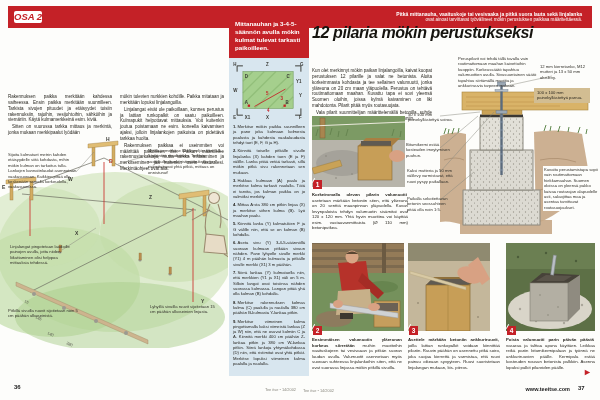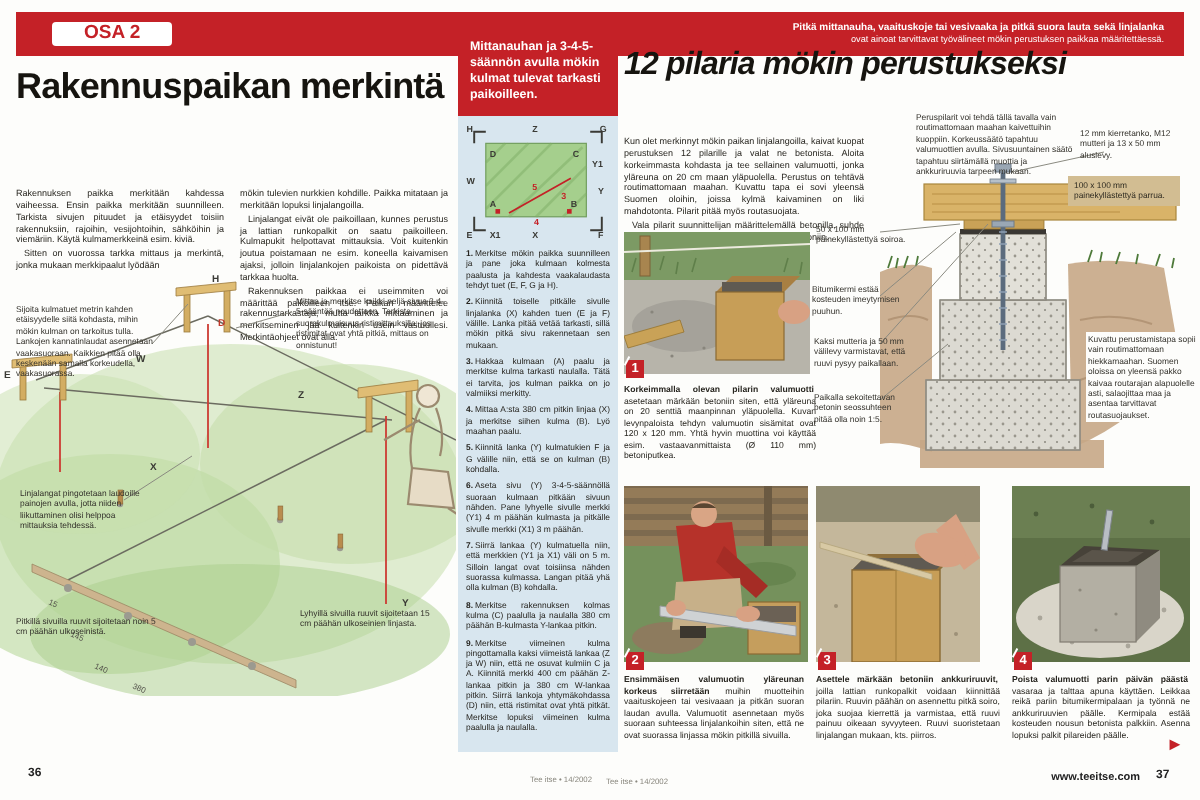--- a/index.html
+++ b/index.html
@@ -1,21 +1,21 @@
 <!DOCTYPE html>
 <html><head>
 <meta charset="utf-8">
 <style>
   html,body{margin:0;padding:0;background:#e9e9e9;font-family:"Liberation Sans",sans-serif;}
   .spread{position:relative;width:600px;height:400px;background:#fdfdfb;overflow:hidden;margin:0 auto;}
   .abs{position:absolute;}
   svg{display:block;font-family:inherit;}
   
   .band{background:#c42127;display:flex;align-items:center;}
-  .chip{background:#ffffff;color:#c42127;font-weight:bold;font-size:9.5px;padding:1px 16px;border-radius:2px;margin:0 6px 0 18px;line-height:1.1;}
+  .chip{background:#ffffff;color:#c42127;font-weight:bold;font-size:9.5px;padding:1px 0;border-radius:2px;margin:0 6px 0 6px;line-height:1.1;font-style:italic;}
   .band-title{color:#ffffff;font-weight:bold;font-size:9.5px;letter-spacing:.4px;}
   .band-note{color:#ffffff;text-align:right;line-height:1.35;}
   .band-note .l1{font-weight:bold;font-size:5px;display:block;}
   .band-note .l2{font-size:4.6px;display:block;}
   
   .h1{font-weight:bold;color:#16140f;letter-spacing:-.4px;}
   .lead{font-size:8px;font-weight:bold;color:#2b2a26;line-height:1.3;}
   .subtitle{font-size:8px;font-weight:bold;color:#3a3731;}
   
   .body{font-size:4.5px;line-height:1.3;color:#27251f;text-align:justify;}
@@ -47,21 +47,20 @@
 <div class="spread">
 
   <div class="abs band" style="left:8px;top:6px;width:584px;height:22px;">
     <span class="chip">OSA 2</span>
     <span class="band-note" style="margin-left:auto;margin-right:10px;">
       <span class="l1">Pitkä mittanauha, vaaituskoje tai vesivaaka ja pitkä suora lauta sekä linjalanka</span>
       <span class="l2">ovat ainoat tarvittavat työvälineet mökin perustuksen paikkaa määritettäessä.</span>
     </span>
   </div>
 
-  <div class="abs h1" style="left:8px;top:33px;width:224px;font-size:18px;">Rakennuspaikan merkintä</div>
 
   <div class="abs body" style="left:8px;top:94px;width:104px;">
     <p>Rakennuksen paikka merkitään kahdessa vaiheessa. Ensin paikka merkitään suunnilleen. Tarkista sivujen pituudet ja etäisyydet toisiin rakennuksiin, rajoihin, vesijohtoihin, sähköihin ja viemäriin. Käytä kulmamerkkeinä esim. kiviä.</p>
     <p>Sitten on vuorossa tarkka mittaus ja merkintä, jonka mukaan merkkipaalut lyödään</p>
   </div>
   <div class="abs body" style="left:120px;top:94px;width:104px;">
     <p>mökin tulevien nurkkien kohdille. Paikka mitataan ja merkitään lopuksi linjalangoilla.</p>
     <p>Linjalangat eivät ole paikoillaan, kunnes perustus ja lattian runkopalkit on saatu paikoilleen. Kulmapukit helpottavat mittauksia. Voit kuitenkin joutua poistamaan ne esim. koneella kaivamisen ajaksi, jolloin linjalankojen paikoista on pidettävä tarkkaa huolta.</p>
     <p>Rakennuksen paikkaa ei useimmiten voi määrittää paikoilleen itse. Paikan määrittelee rakennustarkastaja, mutta tarkka mittaaminen ja merkitseminen jää kuitenkin usein vastuullesi. Merkintäohjeet ovat alla.</p>
   </div>

